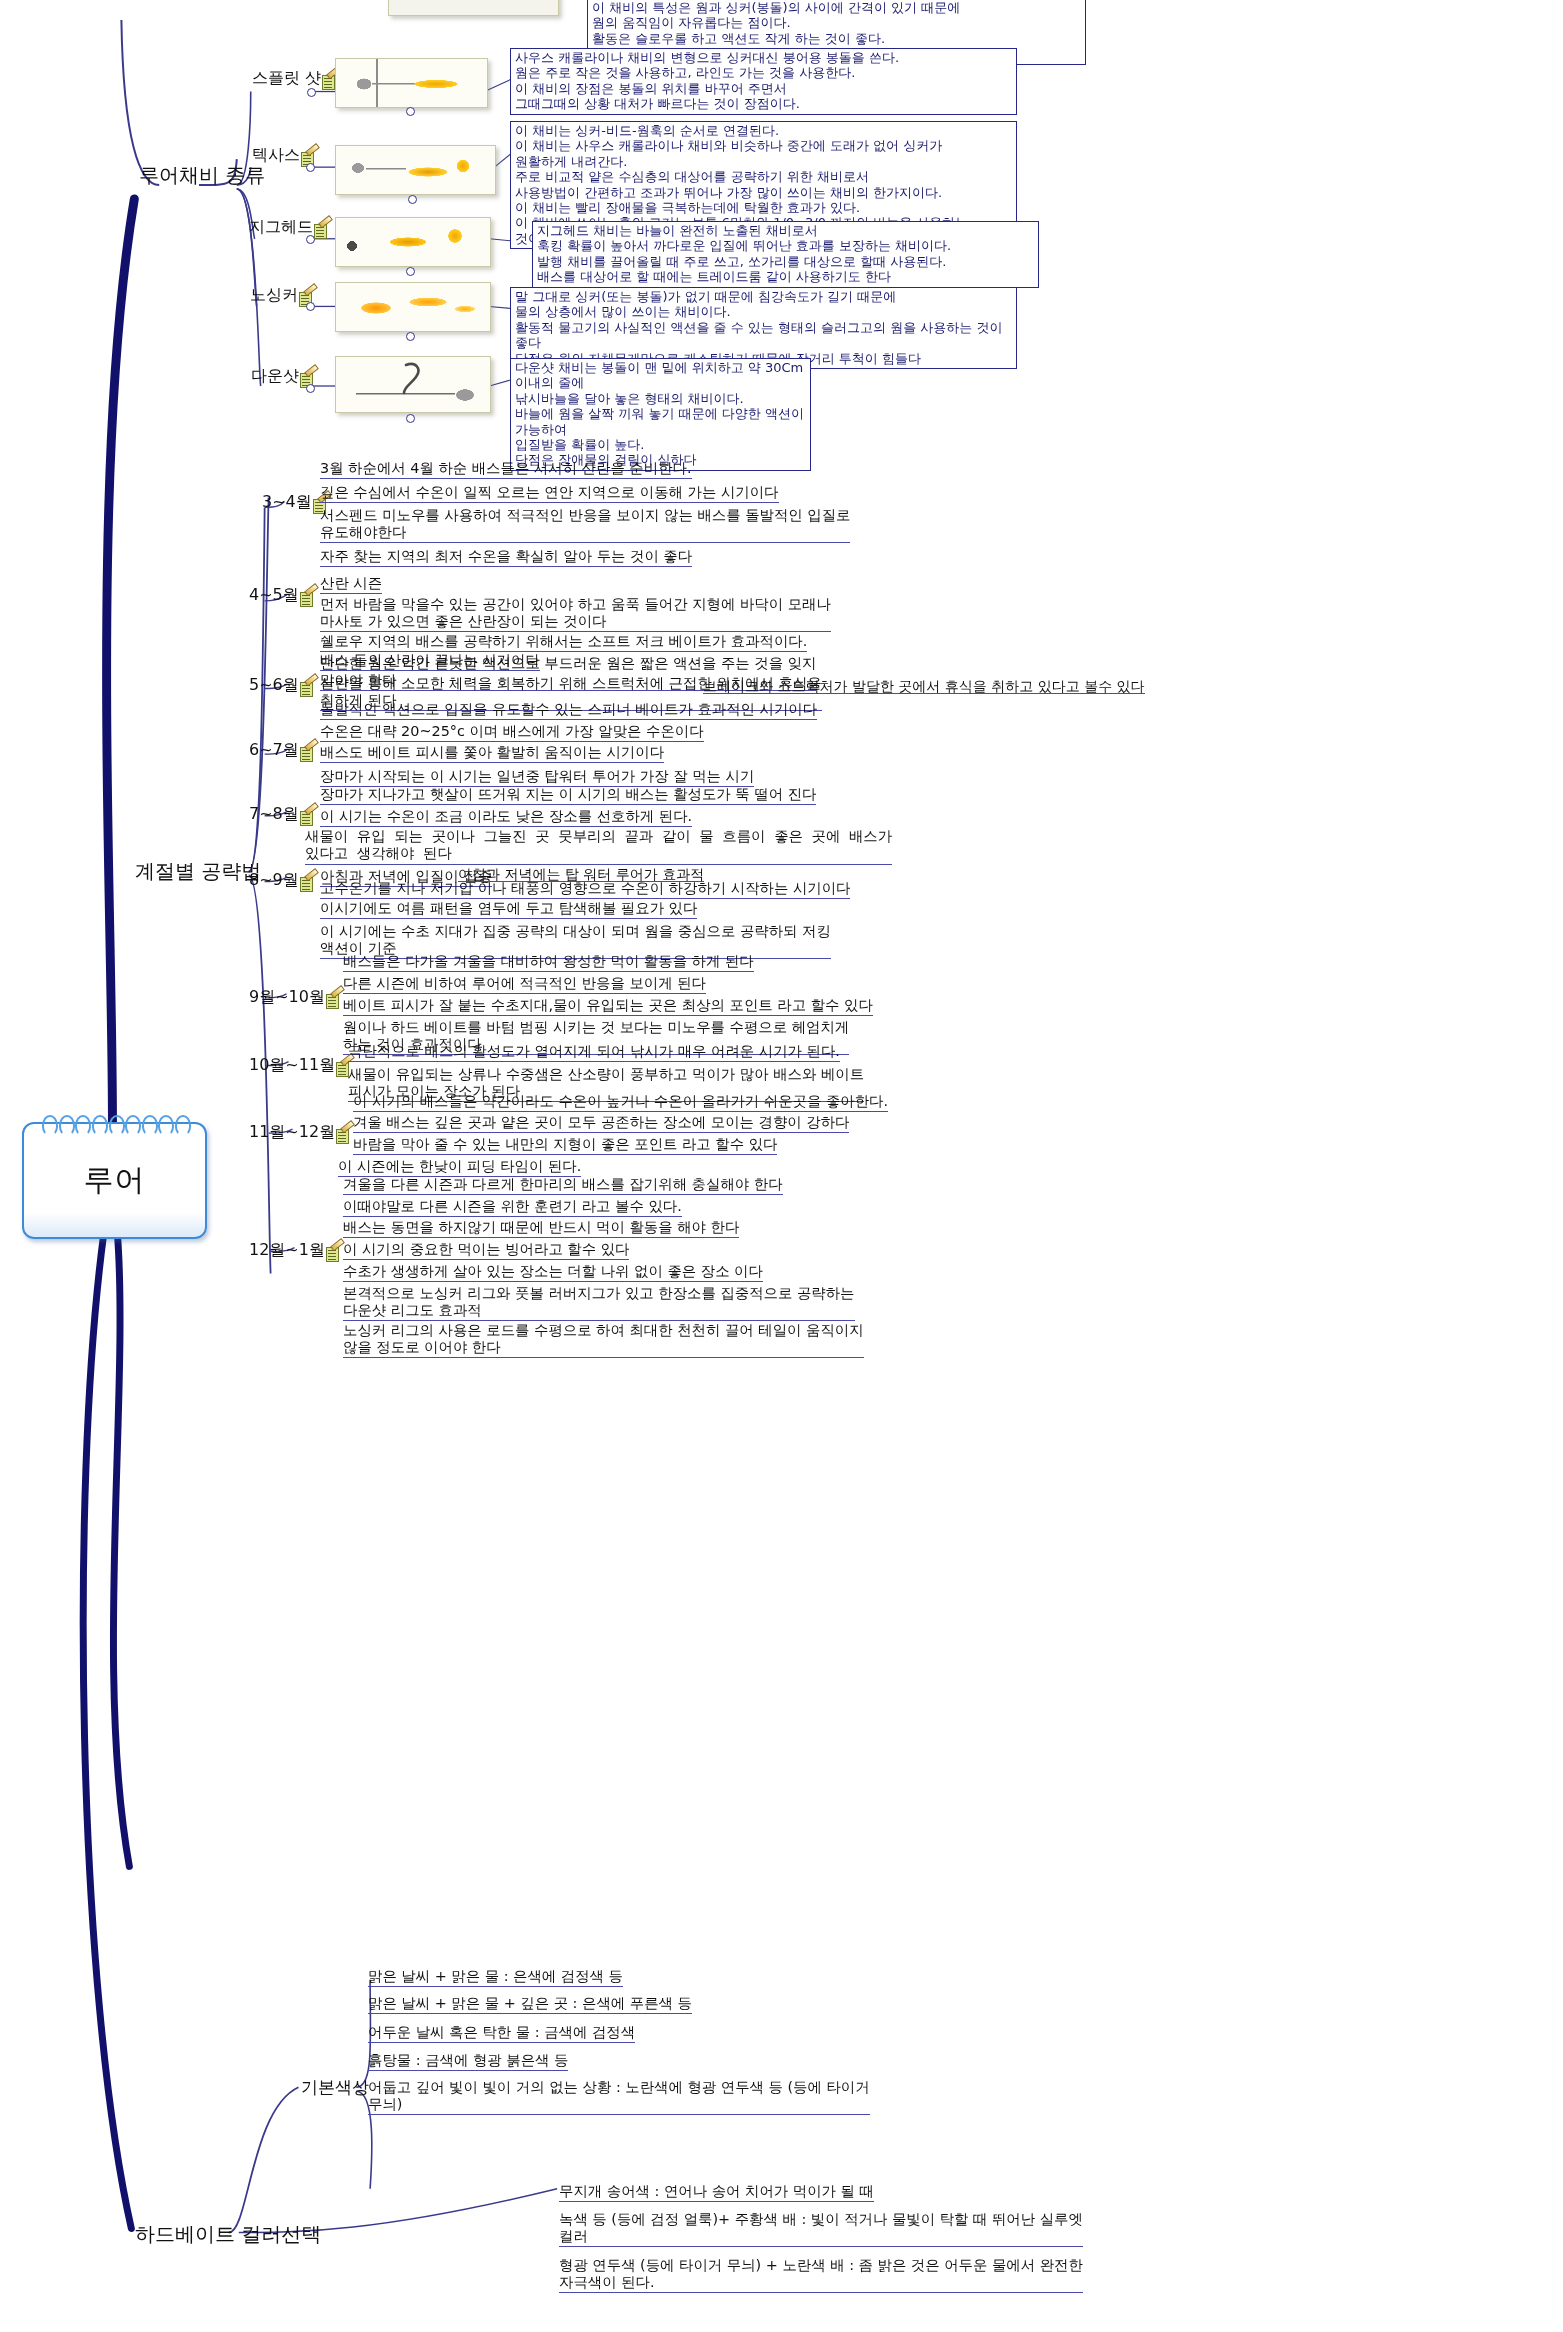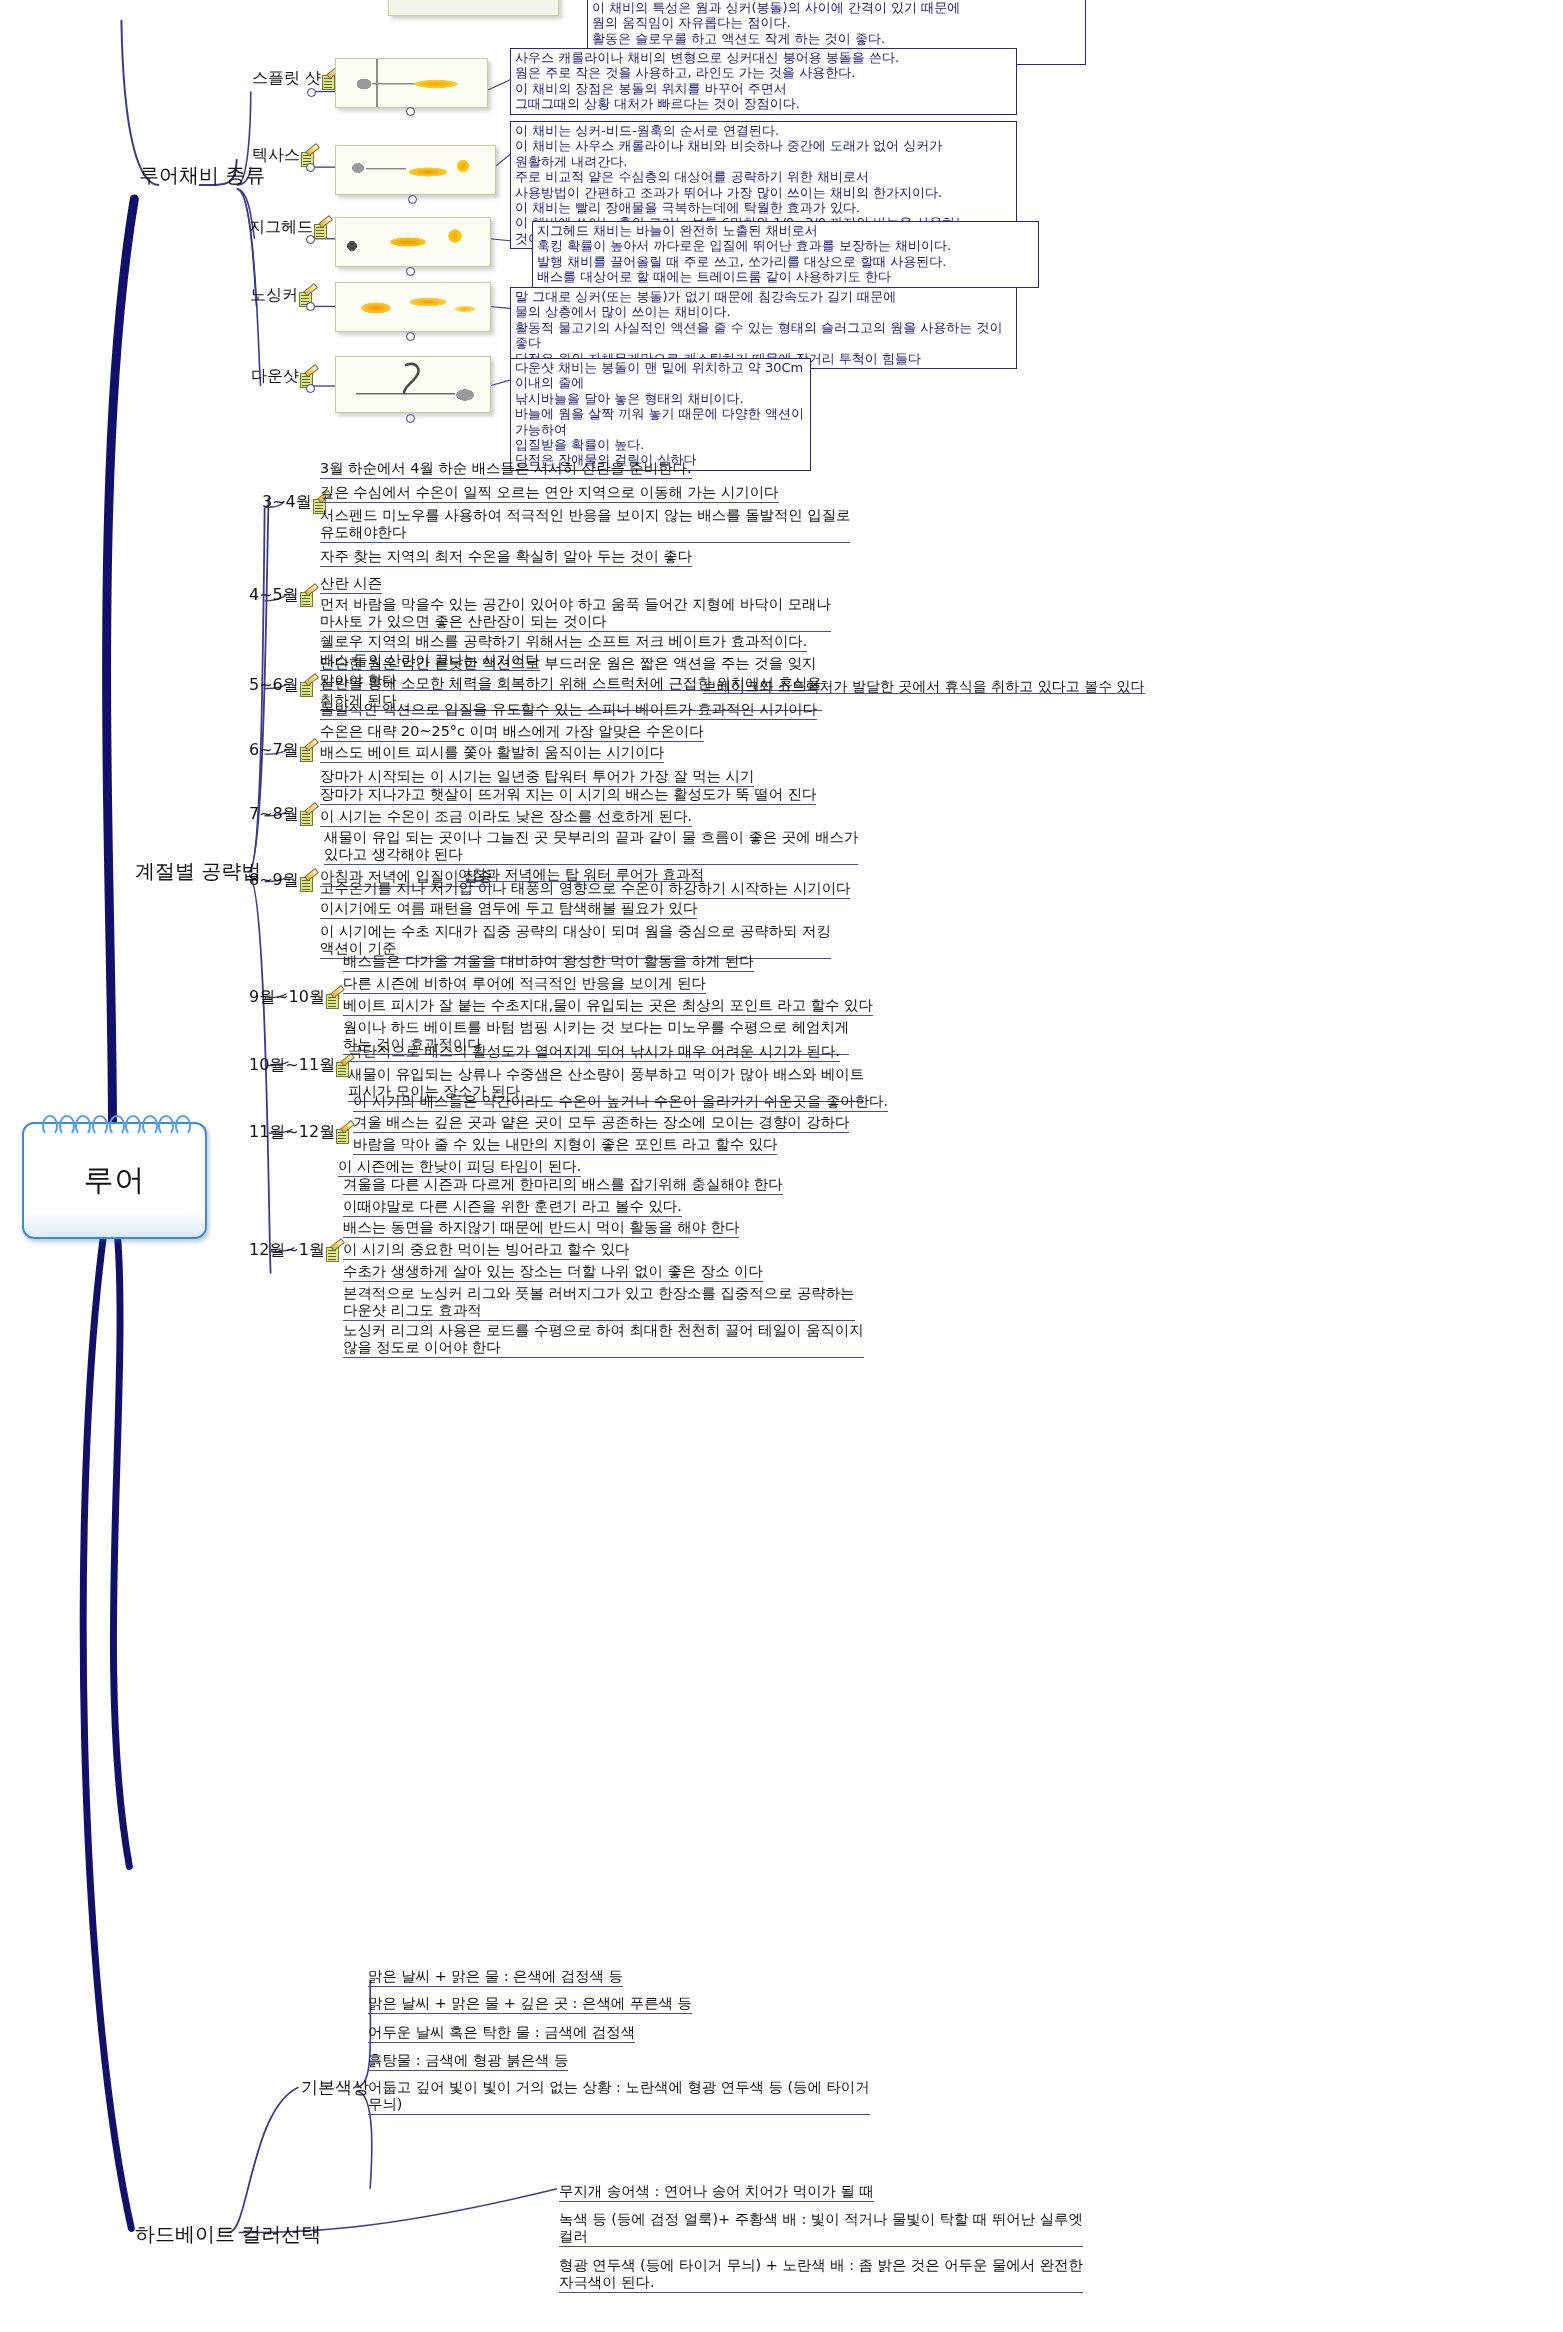--- a/index.html
+++ b/index.html
@@ -430,21 +430,21 @@
 
   <div class="node2" style="left:249px; top:804px;">
     <span class="txt">7~8월</span>
     <span class="note-icon">
         <span class="sheet"></span>
         <span class="pencil"></span>
       </span>
   </div>
   <div class="leaf" style="left:320px; top:786px;">장마가 지나가고 햇살이 뜨거워 지는 이 시기의 배스는 활성도가 뚝 떨어 진다</div>
   <div class="leaf" style="left:320px; top:808px;">이 시기는 수온이 조금 이라도 낮은 장소를 선호하게 된다.</div>
-  <div class="leaf" style="left:324px; top:829px;">새물이 유입 되는 곳이나 그늘진 곳 뭇부리의 끝과 같이 물 흐름이 좋은 곳에 배스가
+  <div class="leaf" style="left:305px; top:829px;font-family:Liberation Mono, monospace;">새물이 유입 되는 곳이나 그늘진 곳 뭇부리의 끝과 같이 물 흐름이 좋은 곳에 배스가
 있다고 생각해야 된다</div>
   <div class="leaf" style="left:320px; top:868px;">아침과 저녁에 입질이 집중</div>
   <div class="leaf small" style="left:458px; top:868px;">아침과 저녁에는 탑 워터 루어가 효과적</div>
 
   <div class="node2" style="left:249px; top:870px;">
     <span class="txt">8~9월</span>
     <span class="note-icon">
         <span class="sheet"></span>
         <span class="pencil"></span>
       </span>

